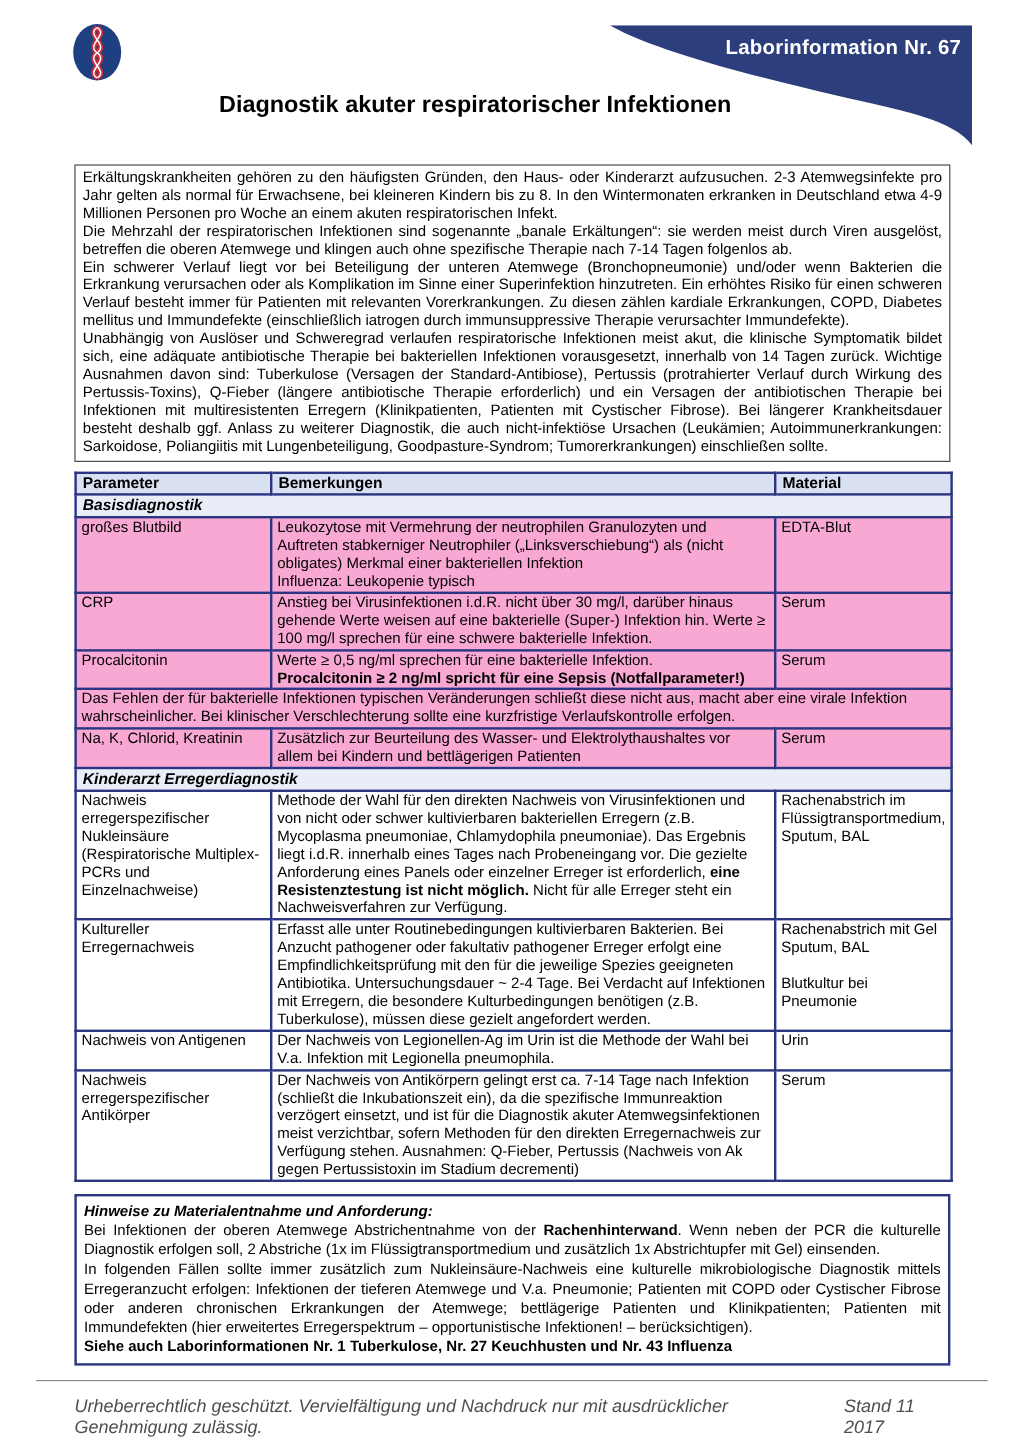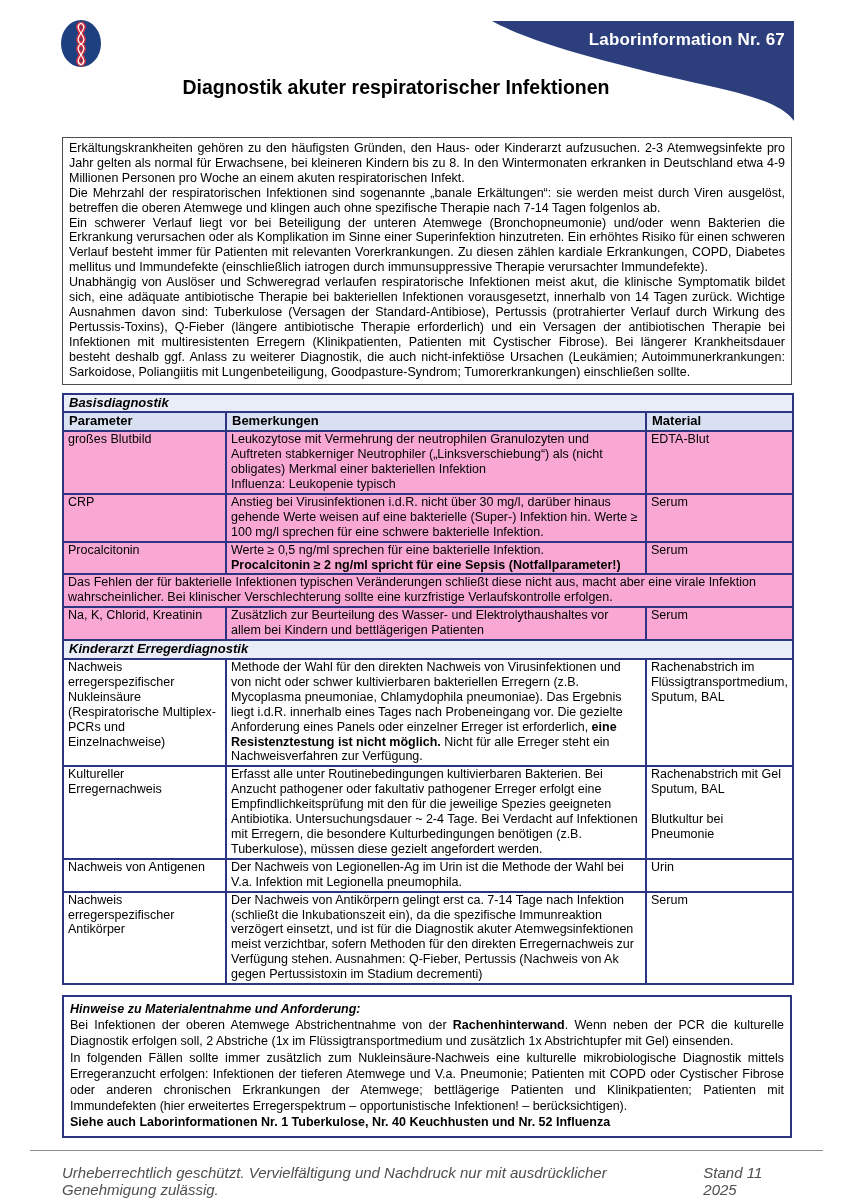--- a/index.html
+++ b/index.html
@@ -6,21 +6,21 @@
   body{width:853px;height:1200px;font-family:"Liberation Sans",sans-serif;color:#000;}
   .page{position:relative;width:853px;height:1200px;overflow:hidden;background:#fff;}
 
   
   .header{position:relative;height:137px;}
   .logo{position:absolute;left:60px;top:19px;display:flex;align-items:flex-start;}
   .logo-mark{flex:0 0 auto;}
   .logo-text{margin-left:9px;padding-top:1px;}
   .logo-name{font-size:20px;color:#1b4a99;line-height:22px;letter-spacing:.4px;}
   .logo-tagline{font-size:11px;color:#4d6fae;margin-top:3px;letter-spacing:.2px;}
-  .banner{position:absolute;top:21px;right:59px;width:302px;height:100px;}
+  .banner{position:absolute;top:21px;right:43px;width:302px;height:100px;}
   .banner svg{display:block;}
   .banner-label{position:absolute;top:9px;right:9px;color:#fff;font-weight:bold;font-size:17px;letter-spacing:.2px;}
   .doc-title{position:absolute;top:76px;left:0;width:792px;text-align:center;font-weight:bold;font-size:19.5px;}
 
   .content{padding:0 61px 12px 62px;}
 
   
   .intro{border:1px solid #4d4d4d;padding:3px 6px 4px 6px;font-size:12.5px;line-height:14.9px;text-align:justify;}
   .intro p{margin:0;}
 
@@ -78,26 +78,26 @@
     </div>
 
     <table class="diag">
       <colgroup>
           <col style="width:163px">
           <col style="width:420px">
           <col style="width:147px">
         </colgroup>
       <tbody>
         <tr>
-          <td class="section-cell" colspan="3">Basisdiagnostik</td>
-        </tr>
-        <tr>
           <td class="colhead">Parameter</td>
           <td class="colhead">Bemerkungen</td>
           <td class="colhead">Material</td>
+        </tr>
+        <tr>
+          <td class="section-cell" colspan="3">Basisdiagnostik</td>
         </tr>
         <tr>
           <td class="peach">großes Blutbild</td>
           <td class="peach preline">Leukozytose mit Vermehrung der neutrophilen Granulozyten und Auftreten stabkerniger Neutrophiler („Linksverschiebung“) als (nicht obligates) Merkmal einer bakteriellen Infektion
 Influenza: Leukopenie typisch</td>
           <td class="peach">EDTA-Blut</td>
         </tr>
         <tr>
           <td class="peach">CRP</td>
           <td class="peach">Anstieg bei Virusinfektionen i.d.R. nicht über 30 mg/l, darüber hinaus gehende Werte weisen auf eine bakterielle (Super-) Infektion hin. Werte ≥ 100 mg/l sprechen für eine schwere bakterielle Infektion.</td>
@@ -147,25 +147,25 @@
           <td>Der Nachweis von Antikörpern gelingt erst ca. 7-14 Tage nach Infektion (schließt die Inkubationszeit ein), da die spezifische Immunreaktion verzögert einsetzt, und ist für die Diagnostik akuter Atemwegsinfektionen meist verzichtbar, sofern Methoden für den direkten Erregernachweis zur Verfügung stehen. Ausnahmen: Q-Fieber, Pertussis (Nachweis von Ak gegen Pertussistoxin im Stadium decrementi)</td>
           <td>Serum</td>
         </tr>
       </tbody>
     </table>
 
     <div class="hinweise">
       <p class="title">Hinweise zu Materialentnahme und Anforderung:</p>
       <p><span>Bei Infektionen der oberen Atemwege Abstrichentnahme von der </span><span class="b">Rachenhinterwand</span><span>. Wenn neben der PCR die kulturelle Diagnostik erfolgen soll, 2 Abstriche (1x im Flüssigtransportmedium und zusätzlich 1x Abstrichtupfer mit Gel) einsenden.</span></p>
       <p>In folgenden Fällen sollte immer zusätzlich zum Nukleinsäure-Nachweis eine kulturelle mikrobiologische Diagnostik mittels Erregeranzucht erfolgen: Infektionen der tieferen Atemwege und V.a. Pneumonie; Patienten mit COPD oder Cystischer Fibrose oder anderen chronischen Erkrankungen der Atemwege; bettlägerige Patienten und Klinikpatienten; Patienten mit Immundefekten (hier erweitertes Erregerspektrum – opportunistische Infektionen! – berücksichtigen).</p>
-      <p class="b">Siehe auch Laborinformationen Nr. 1 Tuberkulose, Nr. 40 Keuchhusten und Nr. 52 Influenza</p>
+      <p class="b">Siehe auch Laborinformationen Nr. 1 Tuberkulose, Nr. 27 Keuchhusten und Nr. 43 Influenza</p>
     </div>
 
   </div>
 
   <div class="footer">
     <div class="footer-row">
       <span>Urheberrechtlich geschützt. Vervielfältigung und Nachdruck nur mit ausdrücklicher Genehmigung zulässig.</span>
-      <span>Stand 11 2025</span>
+      <span>Stand 11 2017</span>
     </div>
   </div>
 
 </div>
 
 </body></html>

